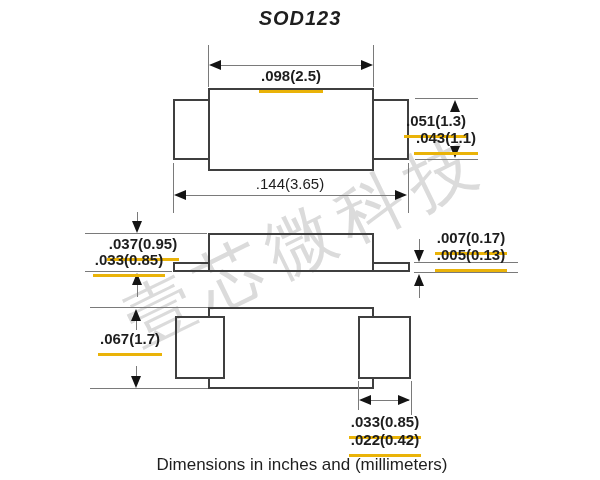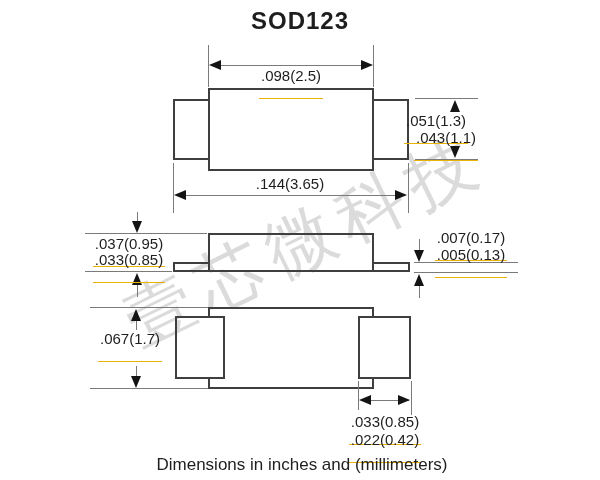--- a/index.html
+++ b/index.html
@@ -14,24 +14,24 @@
   .h{position:absolute;height:1px;background:#7a7a7a;}
   .v{position:absolute;width:1px;background:#7a7a7a;}
   
   .ar{position:absolute;width:0;height:0;}
   .ar-l{border-top:5px solid transparent;border-bottom:5px solid transparent;border-right:12px solid #141414;}
   .ar-r{border-top:5px solid transparent;border-bottom:5px solid transparent;border-left:12px solid #141414;}
   .ar-u{border-left:5px solid transparent;border-right:5px solid transparent;border-bottom:12px solid #141414;}
   .ar-d{border-left:5px solid transparent;border-right:5px solid transparent;border-top:12px solid #141414;}
   
   .lbl{position:absolute;font-size:15px;line-height:16px;text-align:center;white-space:nowrap;}
-  .u{display:inline-block;border-bottom:1px solid #eab308;padding:0 2px 14px 2px;}
+  .u{display:inline-block;border-bottom:3px solid #eab308;padding:0 2px 6px 2px;font-weight:bold;}
   .plain{display:inline-block;padding:0 2px;}
   #title{position:absolute;left:0;top:7px;width:600px;text-align:center;
-         font-size:24px;font-weight:bold;letter-spacing:1px;}
+         font-size:20px;font-weight:bold;letter-spacing:1px;font-style:italic;}
   #caption{position:absolute;left:0;top:455px;width:604px;text-align:center;font-size:17px;}
   #watermark{
     position:absolute;left:60px;top:195px;width:490px;text-align:center;
     font-size:68px;letter-spacing:10px;color:#dbdbdb;
     transform:rotate(-26deg);transform-origin:center center;
     font-family:"DejaVu Sans",sans-serif;user-select:none;
   }
 </style>
 </head>
 <body>
@@ -70,21 +70,21 @@
   <div class="box" style="left:173px;top:262px;width:37px;height:10px;"></div>
   <div class="box" style="left:372px;top:262px;width:38px;height:10px;"></div>
   <div class="box" style="left:208px;top:233px;width:166px;height:39px;"></div>
 
   <div class="h" style="left:85px;top:233px;width:122px;"></div>
   <div class="h" style="left:85px;top:271px;width:87px;"></div>
   <div class="v" style="left:137px;top:212px;height:10px;"></div>
   <div class="ar ar-d" style="left:132px;top:221px;"></div>
   <div class="ar ar-u" style="left:132px;top:273px;"></div>
   <div class="v" style="left:137px;top:285px;height:12px;"></div>
-  <div class="lbl" style="left:82px;top:236px;width:94px;"><span class="u">.037(0.95)</span></div>
+  <div class="lbl" style="left:96px;top:236px;width:94px;"><span class="u">.037(0.95)</span></div>
   <div class="lbl" style="left:82px;top:252px;width:94px;"><span class="u">.033(0.85)</span></div>
 
   <div class="h" style="left:414px;top:262px;width:104px;"></div>
   <div class="h" style="left:414px;top:272px;width:104px;"></div>
   <div class="v" style="left:419px;top:239px;height:11px;"></div>
   <div class="ar ar-d" style="left:414px;top:250px;"></div>
   <div class="ar ar-u" style="left:414px;top:274px;"></div>
   <div class="v" style="left:419px;top:286px;height:12px;"></div>
   <div class="lbl" style="left:426px;top:230px;width:90px;"><span class="u">.007(0.17)</span></div>
   <div class="lbl" style="left:426px;top:247px;width:90px;"><span class="u">.005(0.13)</span></div>

